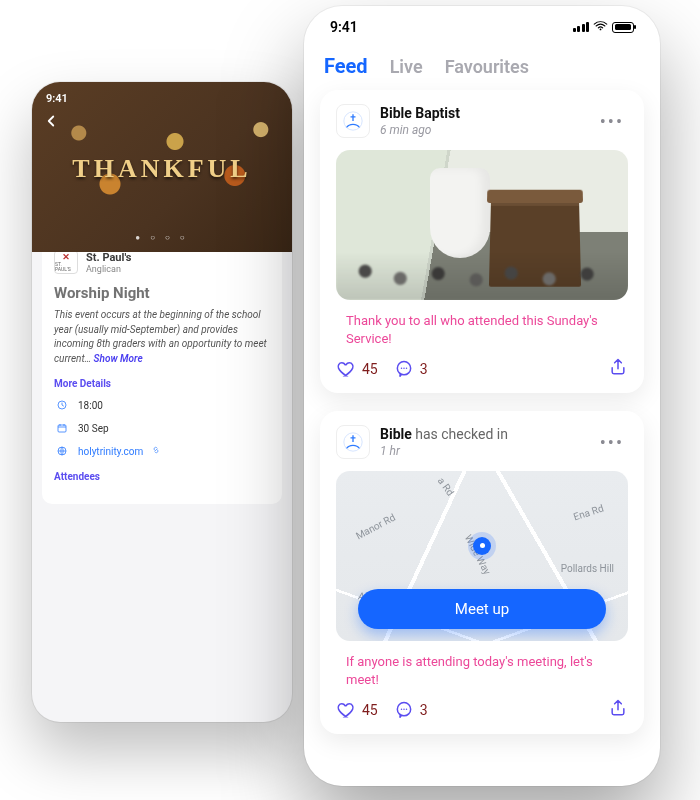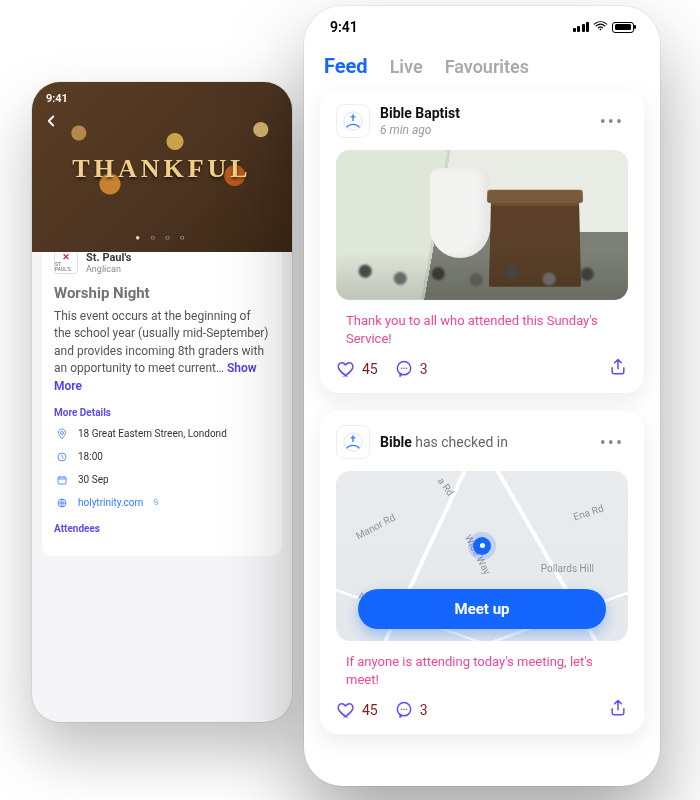--- a/index.html
+++ b/index.html
@@ -46,21 +46,21 @@
     padding: 10px 12px 14px 12px;
     font-size: 11px;
     color:#3a3a3a;
   }
   .church { display:flex; gap:8px; align-items:center; margin-bottom:10px; }
   .ch-logo { width:24px; height:24px; border:1px solid #ddd; border-radius:4px; display:flex; align-items:center; justify-content:center; font-size:9px; color:#b33; font-weight:700; flex-direction:column; line-height:1; }
   .ch-logo small { font-size:5px; color:#666; font-weight:400; }
   .ch-name { font-weight:700; font-size:11px; }
   .ch-sub { font-size:9px; color:#888; }
   .ev-title { font-size:15px; font-weight:700; margin: 8px 0 6px 0; color:#737373; }
-  .ev-body { font-size:12px; line-height:1.45; color:#555; }
+  .ev-body { font-size:10px; line-height:1.45; color:#555;font-style:italic; }
   .show-more { color:#4a3ef0; font-weight:600; }
   .section-h { color:#5b4df0; font-weight:700; font-size:10px; margin:12px 0 8px 0; }
   .drow { display:flex; align-items:center; gap:8px; font-size:10px; color:#333; margin:7px 0; }
   .dicon { width:16px; height:16px; border-radius:50%; display:flex; align-items:center; justify-content:center; color:#2e7bff; }
   .dicon svg { width:12px; height:12px; }
   .link-pill { color:#2e7bff; }
 
   
   .phone-front {
     position: absolute;
@@ -142,21 +142,21 @@
       linear-gradient(160deg, transparent 0 82%, #fff 82% 83%, transparent 83%),
       linear-gradient(#e9ecef,#e5e8eb);
   }
   .map-label { position:absolute; font-size:10px; color:#8e949b; }
   .pin { position:absolute; left:50%; top:44%; transform:translate(-50%,-50%); }
   .pin-core { width:18px; height:18px; background:#1566ff; border-radius:50%; display:flex; align-items:center; justify-content:center; box-shadow:0 0 0 5px rgba(21,102,255,.18); }
   .pin-core span { width:5px; height:5px; background:#fff; border-radius:50%; display:block;}
   .meet-btn {
     position:absolute; left:22px; right:22px; bottom:12px; height:40px;
     background:#1566ff; color:#fff; border-radius:20px; border:none;
-    font-size:15px; font-weight:700; display:flex; align-items:center; justify-content:center;
+    font-size:15px; font-weight:400; display:flex; align-items:center; justify-content:center;
     box-shadow: 0 6px 14px rgba(21,102,255,.35);
   }
 
   .sig { display:inline-flex; align-items:flex-end; gap:1.5px; }
   .sig i { width:3px; background:#000; display:block; border-radius:1px;}
   .batt { width:22px; height:11px; border:1.4px solid #000; border-radius:3px; position:relative; }
   .batt::after { content:""; position:absolute; right:-3px; top:2.5px; width:2px; height:4px; background:#000; border-radius:1px;}
   .batt i { position:absolute; left:1.5px; top:1.5px; bottom:1.5px; width:16px; background:#000; border-radius:1.5px;}
   .wifi svg { width:15px; height:12px; }
 </style>
@@ -189,29 +189,20 @@
       <div class="ev-title">Worship Night</div>
       <div class="ev-body">
         <span>This event occurs at the beginning of the school year (usually mid-September) and provides incoming 8th graders with an opportunity to meet current… </span><span class="show-more">Show More</span>
       </div>
 
       <div class="section-h">More Details</div>
 
       <div class="drow">
         <span class="dicon">
             <svg viewBox="0 0 24 24">
-              <circle cx="12" cy="10" r="3" stroke="#2e7bff" stroke-width="1.6" fill="none"></circle>
-              <path d="M12 2c4 0 7 3 7 7 0 5-7 13-7 13S5 14 5 9c0-4 3-7 7-7z" stroke="#2e7bff" stroke-width="1.6" fill="none"></path>
-            </svg>
-          </span>
-        <span>18 Great Eastern Streen, Londond</span>
-      </div>
-      <div class="drow">
-        <span class="dicon">
-            <svg viewBox="0 0 24 24">
               <circle cx="12" cy="12" r="8" stroke="#2e7bff" stroke-width="1.6" fill="none"></circle>
               <path d="M12 8v4l3 2" stroke="#2e7bff" stroke-width="1.6" fill="none" stroke-linecap="round"></path>
             </svg>
           </span>
         <span>18:00</span>
       </div>
       <div class="drow">
         <span class="dicon">
             <svg viewBox="0 0 24 24">
               <rect x="4" y="6" width="16" height="14" rx="2" stroke="#2e7bff" stroke-width="1.6" fill="none"></rect>
@@ -317,28 +308,29 @@
       <div class="post-head">
         <div class="avatar">
           <svg viewBox="0 0 24 24">
               <path d="M4 20c2-3 4-4 8-4s6 1 8 4" stroke="#2e7bff" stroke-width="1.6" fill="none"></path>
               <path d="M12 4l0 8M9 7h6" stroke="#2e7bff" stroke-width="1.6"></path>
               <circle cx="12" cy="12" r="11" stroke="#cfe0ff" stroke-width="1" fill="none"></circle>
             </svg>
         </div>
         <div class="who">
           <div class="who-line1"><b>Bible</b><span> has checked in</span></div>
+          <div class="who-time">1 hr</div>
         </div>
         <div class="more">•••</div>
       </div>
 
       <div class="map">
         <span class="map-label" style="left:18px; top:50px; transform:rotate(-28deg)">Manor Rd</span>
         <span class="map-label" style="left:120px; top:78px; transform:rotate(62deg)">Wide Way</span>
-        <span class="map-label" style="right:34px; top:92px;">Pollards Hill</span>
+        <span class="map-label" style="right:14px; top:92px;">Pollards Hill</span>
         <span class="map-label" style="right:24px; top:36px; transform:rotate(-18deg)">Ena Rd</span>
         <span class="map-label" style="left:22px; bottom:36px; transform:rotate(10deg)">Abbots Rd</span>
         <span class="map-label" style="left:100px; top:10px; transform:rotate(55deg)">a Rd</span>
         <div class="pin">
             <div class="pin-core">
               <span></span>
             </div>
           </div>
         <button class="meet-btn">Meet up</button>
       </div>

